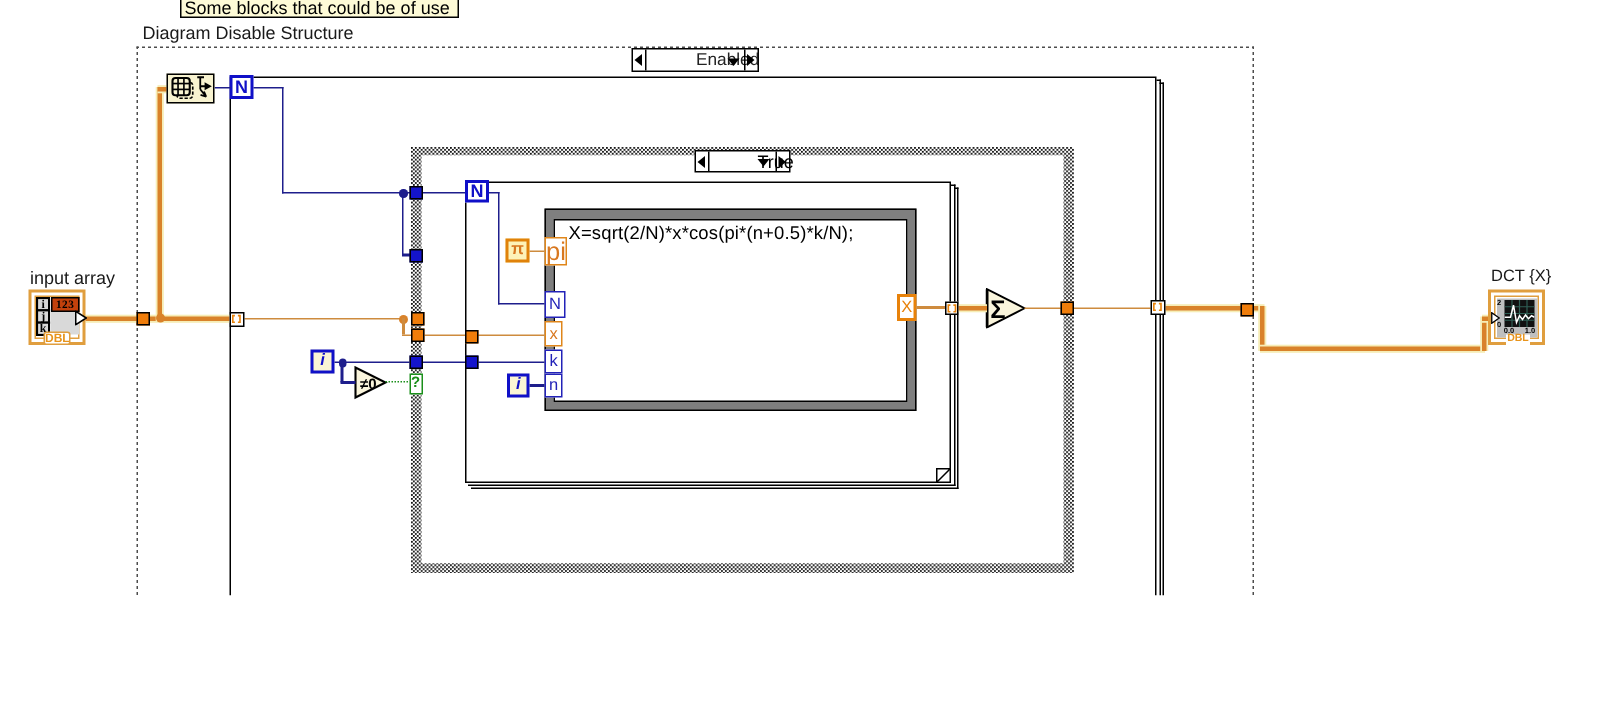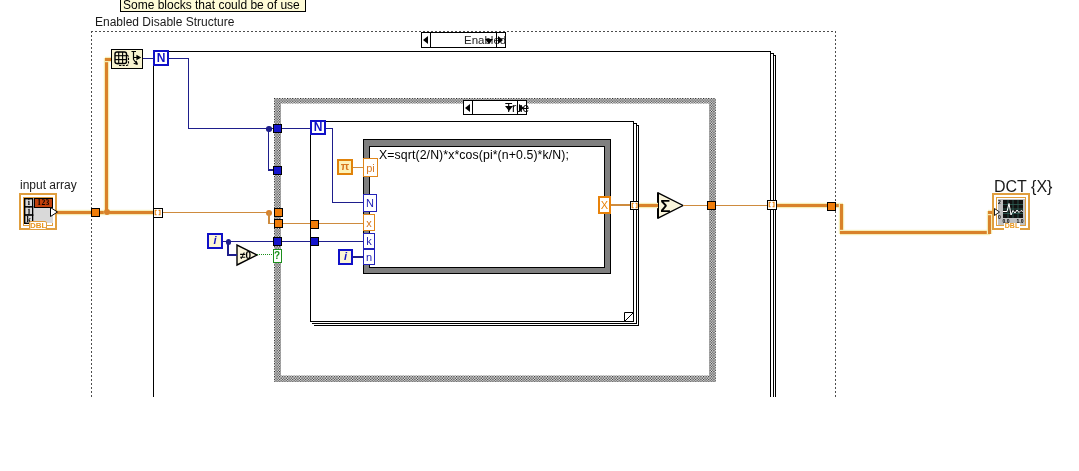--- a/index.html
+++ b/index.html
@@ -32,21 +32,21 @@
 </head>
 <body>
 <div id="c">
 
 <div class="abs" style="left:91px;top:31px;width:745px;height:1px;background:repeating-linear-gradient(90deg,#4d4d4d 0 2px,transparent 2px 4px);"></div>
 <div class="abs" style="left:91px;top:443px;width:745px;height:1px;background:repeating-linear-gradient(90deg,#4d4d4d 0 2px,transparent 2px 4px);"></div>
 <div class="abs" style="left:91px;top:31px;width:1px;height:413px;background:repeating-linear-gradient(180deg,#4d4d4d 0 2px,transparent 2px 4px);"></div>
 <div class="abs" style="left:835px;top:31px;width:1px;height:413px;background:repeating-linear-gradient(180deg,#4d4d4d 0 2px,transparent 2px 4px);"></div>
 
 <div class="abs" style="left:120px;top:-4px;width:186px;height:15.5px;background:#FEFBD7;border:1px solid #000;box-sizing:border-box;font-size:12px;color:#000;line-height:16px;padding-left:2px;">Some blocks that could be of use</div>
-<div class="abs" style="left:95px;top:15px;font-size:12px;color:#1a1a1a;">Enabled Disable Structure</div>
+<div class="abs" style="left:95px;top:15px;font-size:12px;color:#1a1a1a;">Diagram Disable Structure</div>
 
 <div class="abs" style="left:153px;top:51px;width:618px;height:361px;border:1px solid #000;box-sizing:border-box;"></div>
 <div class="lineK" style="left:771px;top:53px;width:3px;height:1px;"></div>
 <div class="lineK" style="left:773px;top:55px;width:3px;height:1px;"></div>
 <div class="lineK" style="left:773px;top:53px;width:1px;height:361px;"></div>
 <div class="lineK" style="left:775px;top:55px;width:1px;height:361px;"></div>
 <div class="lineK" style="left:155px;top:413px;width:619px;height:1px;"></div>
 <div class="lineK" style="left:157px;top:415px;width:619px;height:1px;"></div>
 <svg class="abs" style="left:761px;top:402px;" width="10" height="10" viewBox="0 0 10 10">
       <polygon points="0.5,9.5 0.5,0.5 9.5,0.5" fill="#fff" stroke="none"></polygon>
@@ -102,21 +102,21 @@
 <div class="lineK" style="left:314px;top:325px;width:325px;height:1px;"></div>
 <svg class="abs" style="left:624px;top:312px;" width="10" height="10" viewBox="0 0 10 10">
       <polygon points="0.5,9.5 0.5,0.5 9.5,0.5" fill="#fff" stroke="none"></polygon>
       <path d="M0.5 9.5 L9.5 0.5 M0.5 9.5 L0.5 0.5 L9.5 0.5" fill="none" stroke="#000" stroke-width="1"></path>
     </svg>
 
 <div class="abs" style="left:362.5px;top:139px;width:248.5px;height:135px;background:#7F7F7F;border:1px solid #000;box-sizing:border-box;"></div>
 <div class="abs" style="left:368.5px;top:145.5px;width:236px;height:122px;background:#fff;border:1px solid #000;box-sizing:border-box;"></div>
 <div class="abs" style="left:379px;top:148px;font-size:12.3px;letter-spacing:0.1px;color:#000;">X=sqrt(2/N)*x*cos(pi*(n+0.5)*k/N);</div>
 
-<div class="term" style="left:363px;top:158px;width:15px;height:19px;border:1px solid #E0861A;color:#D87820;font-size:11px;line-height:18px;">pi</div>
+<div class="term" style="left:363px;top:158px;width:15px;height:19px;border:1px solid #E0861A;color:#D87820;font-size:17px;line-height:18px;">pi</div>
 <div class="term" style="left:363px;top:194px;width:14px;height:18px;border:1px solid #2222B8;color:#2222B8;font-size:11px;line-height:17px;">N</div>
 <div class="term" style="left:363px;top:214px;width:12px;height:17px;border:1px solid #E0861A;color:#D87820;font-size:11px;line-height:16px;">x</div>
 <div class="term" style="left:363px;top:233px;width:12px;height:16px;border:1px solid #2222B8;color:#2222B8;font-size:11px;line-height:15px;">k</div>
 <div class="term" style="left:363px;top:249px;width:12px;height:16px;border:1px solid #2222B8;color:#2222B8;font-size:11px;line-height:15px;">n</div>
 <div class="term" style="left:598px;top:196px;width:13px;height:18px;border:2px solid #E8820A;color:#E8820A;font-size:11px;line-height:14px;">X</div>
 
 <div class="term" style="left:337px;top:159px;width:16px;height:16px;border:2.5px solid #E0820A;background:#FDF2B8;color:#D87820;font-size:11px;line-height:11px;font-weight:bold;">π</div>
 
 <div class="term" style="left:310px;top:120px;width:16px;height:15px;border:2px solid #1010C8;color:#1010C8;font-weight:bold;font-size:12px;line-height:11.5px;">N</div>
 <div class="term" style="left:338px;top:249px;width:15px;height:16px;border:2.5px solid #1010C8;background:#FBF5D5;color:#1010C8;font-weight:bold;font-style:italic;font-size:11px;line-height:11px;">i</div>
@@ -235,21 +235,21 @@
   <text x="4.8" y="15.4" font-size="8" font-weight="bold" fill="#000" text-anchor="middle" font-family="Liberation Serif">j</text>
   <text x="4.8" y="23.6" font-size="8" font-weight="bold" fill="#000" text-anchor="middle" font-family="Liberation Serif">k</text>
 </svg>
 <div class="abs" style="left:34px;top:198px;width:19px;height:10px;background:#c2410c;border:1.3px solid #000;box-sizing:border-box;font-size:7.5px;font-weight:bold;text-align:center;line-height:7.5px;letter-spacing:0.4px;font-family:'Liberation Serif',serif;">123</div>
 <div class="abs" style="left:34px;top:208px;width:18.5px;height:15px;background:#D9D9D9;"></div>
 <svg class="abs" style="left:50px;top:207px;" width="8" height="10" viewBox="0 0 8 10">
       <polygon points="0.5,0.5 0.5,9.5 7.5,5" fill="#fff" stroke="#000" stroke-width="1"></polygon>
     </svg>
 <div class="abs" style="left:29px;top:221px;width:18px;height:9px;background:#fff;border:1px solid #E09E3E;border-radius:2px;box-sizing:border-box;color:#E8941C;font-size:8px;font-weight:bold;text-align:center;line-height:7px;">DBL</div>
 
-<div class="abs" style="left:994px;top:178px;font-size:16px;color:#1a1a1a;">DCT {X}</div>
+<div class="abs" style="left:994px;top:178px;font-size:11px;color:#1a1a1a;">DCT {X}</div>
 <div class="abs" style="left:992px;top:193px;width:38px;height:37px;border:2px solid #E09E3E;box-sizing:border-box;background:#fff;"></div>
 <div class="abs" style="left:996px;top:197px;width:30px;height:29px;border:1px solid #E09E3E;box-sizing:border-box;background:#fff;"></div>
 <div class="abs" style="left:997.5px;top:198.5px;width:27px;height:26px;background:#BFBFBF;"></div>
 <div class="abs" style="left:1003px;top:199.5px;width:20px;height:18px;background:#111;"></div>
 <svg class="abs" style="left:1003px;top:199.5px;" width="20" height="18" viewBox="0 0 20 18">
   <path d="M5 0 V18 M10 0 V18 M15 0 V18 M0 4.5 H20 M0 9 H20 M0 13.5 H20" stroke="#2F5F55" stroke-width="0.8"></path>
   <polyline points="0,11.5 4,11.5 6,3.5 8,15 10,10.5 12,13 14,10 16,12.5 18,10.5 20,11.5" fill="none" stroke="#fff" stroke-width="1"></polyline>
 </svg>
 <div class="abs" style="left:998px;top:198.5px;font-size:5px;font-weight:bold;color:#000;">2</div>
 <div class="abs" style="left:998px;top:213.5px;font-size:5px;font-weight:bold;color:#000;">0</div>

